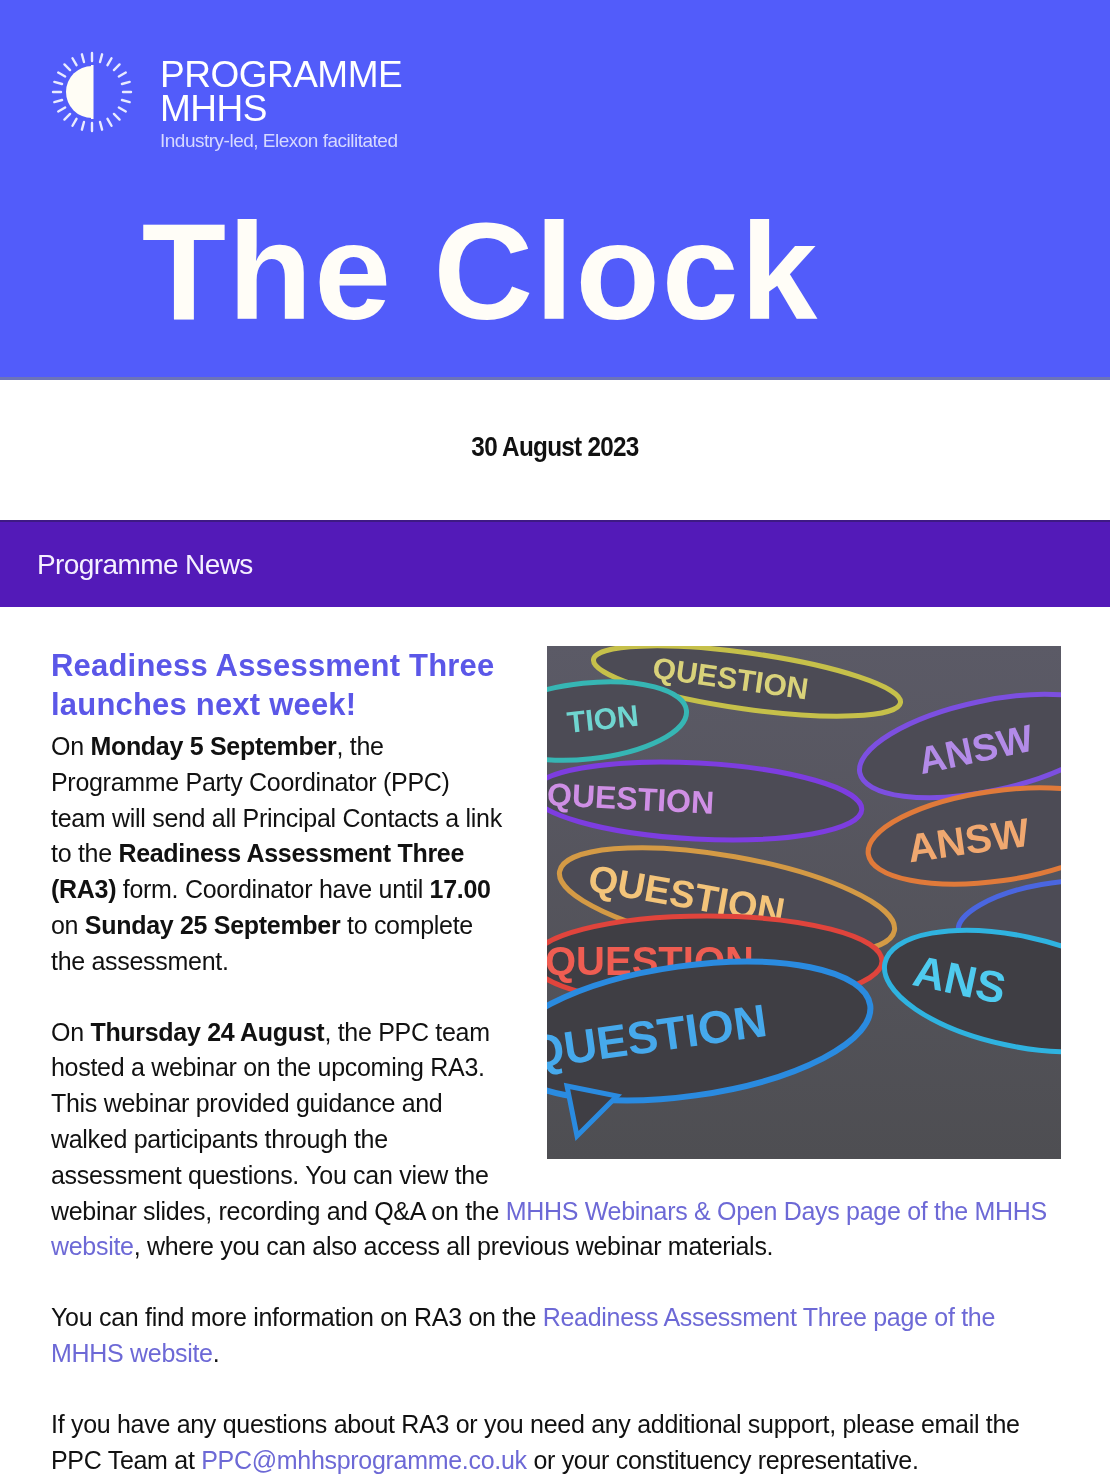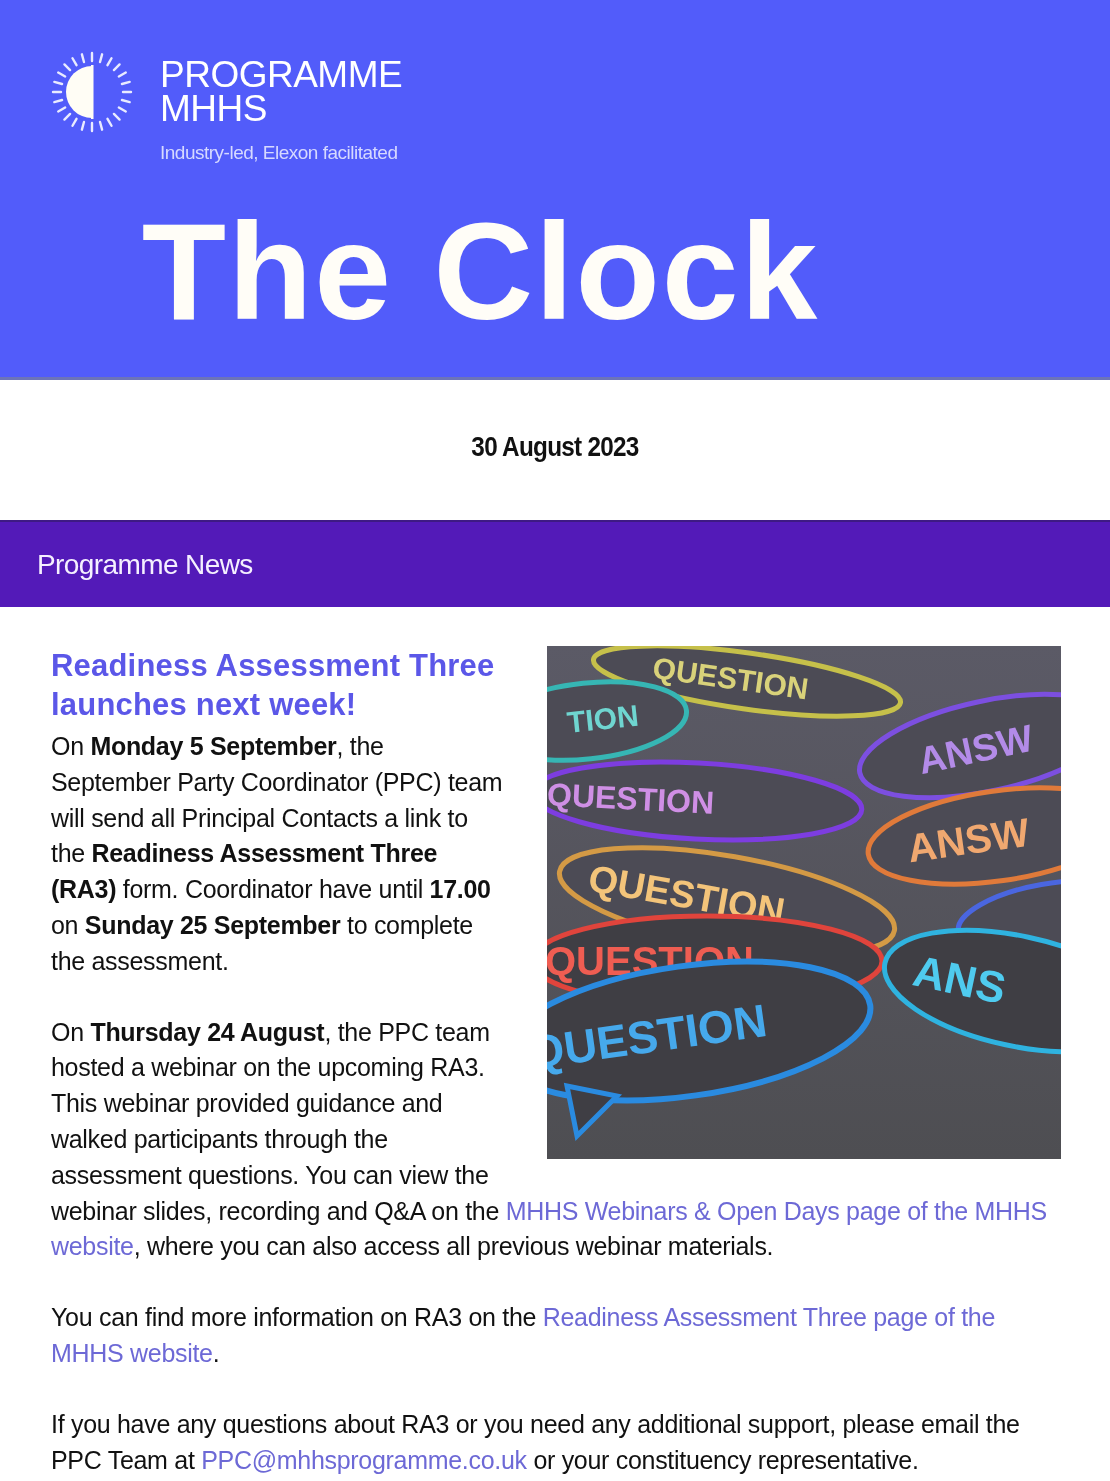--- a/index.html
+++ b/index.html
@@ -3,21 +3,21 @@
   <meta charset="utf-8">
   <style>
     * { box-sizing: border-box; margin: 0; padding: 0; }
     html, body { width: 1110px; background: #ffffff; }
     body { font-family: "Liberation Sans", sans-serif; color: #111; overflow: hidden; height: 1481px; position: relative; }
 
     .header { position: absolute; left: 0; top: 0; width: 1110px; height: 380px; background: #525cfa; border-bottom: 3px solid #6d74b8; }
     .logo { position: absolute; left: 50px; top: 50px; width: 84px; height: 84px; }
     .logo-text { position: absolute; left: 160px; top: 58px; color: #ffffff; }
     .logo-line { font-family: "Liberation Sans", sans-serif; font-weight: 400; font-size: 37px; line-height: 34px; letter-spacing: -0.5px; }
-    .logo-tag { font-size: 19px; color: #d6d9ff; margin-top: 16px; letter-spacing: -0.5px; }
+    .logo-tag { font-size: 19px; color: #d6d9ff; margin-top: 4px; letter-spacing: -0.5px; }
     .main-title { position: absolute; left: 0; width: 961px; top: 196px; text-align: center; color: #fffdf7; font-weight: 700; font-size: 138px; line-height: 150px; letter-spacing: 2px; }
 
     .date { position: absolute; left: 0; width: 1110px; top: 432px; text-align: center; font-size: 27px; font-weight: 700; color: #111; letter-spacing: -0.8px; transform: scaleX(0.9); }
 
     .section-bar { position: absolute; left: 0; top: 520px; width: 1110px; height: 87px; background: #531ab8; border-top: 2px solid #3e1a84; }
     .section-bar span { position: absolute; left: 37px; top: 27px; color: #f5f0ff; font-size: 28px; letter-spacing: -0.6px; }
 
     .article { position: absolute; left: 51px; top: 646px; width: 1010px; }
     .photo { float: right; width: 514px; height: 513px; margin-left: 40px; margin-bottom: 8px; background: #58575b; position: relative; overflow: hidden; }
     .headline { color: #5b57e8; font-weight: 700; font-size: 31px; line-height: 39px; letter-spacing: 0.2px; margin-bottom: 5px; }
@@ -135,21 +135,21 @@
         <ellipse cx="0" cy="0" rx="185" ry="65" fill="#3f3e44" stroke="#2a8be0" stroke-width="6"></ellipse>
         <text x="-160" y="16" font-family="Liberation Sans, sans-serif" font-size="46" font-weight="700" fill="#46a9ec">QUESTION</text>
       </g>
       <path d="M20,440 L30,490 L70,450 Z" fill="#3f3e44" stroke="#2a8be0" stroke-width="5"></path>
     </svg>
   </div>
 
   <h2 class="headline">Readiness Assessment Three launches next week!</h2>
 
   <div class="body-text">
-    <p><span>On </span><b>Monday 5 September</b><span>, the September Party Coordinator (PPC) team will send all Principal Contacts a link to the </span><b>Readiness Assessment Three (RA3)</b><span> form. Coordinator have until </span><b>17.00</b><span> on </span><b>Sunday 25 September</b><span> to complete the assessment.</span></p>
+    <p><span>On </span><b>Monday 5 September</b><span>, the Programme Party Coordinator (PPC) team will send all Principal Contacts a link to the </span><b>Readiness Assessment Three (RA3)</b><span> form. Coordinator have until </span><b>17.00</b><span> on </span><b>Sunday 25 September</b><span> to complete the assessment.</span></p>
 
     <p><span>On </span><b>Thursday 24 August</b><span>, the PPC team hosted a webinar on the upcoming RA3. This webinar provided guidance and walked participants through the assessment questions. You can view the webinar slides, recording and Q&amp;A on the </span><a class="lnk">MHHS Webinars &amp; Open Days page of the MHHS website</a><span>, where you can also access all previous webinar materials.</span></p>
 
     <p><span>You can find more information on RA3 on the </span><a class="lnk">Readiness Assessment Three page of the MHHS website</a><span>.</span></p>
 
     <p><span>If you have any questions about RA3 or you need any additional support, please email the PPC Team at </span><a class="lnk">PPC@mhhsprogramme.co.uk</a><span> or your constituency representative.</span></p>
   </div>
 </div>
 
 </body></html>

